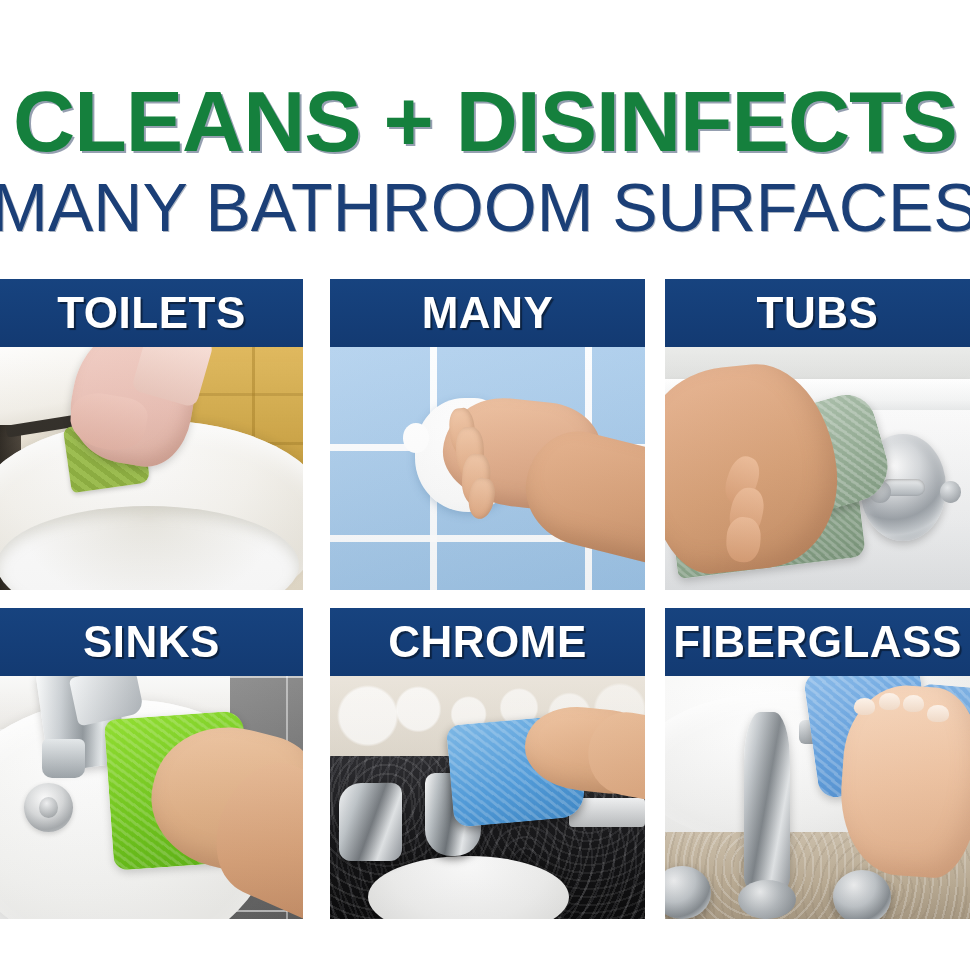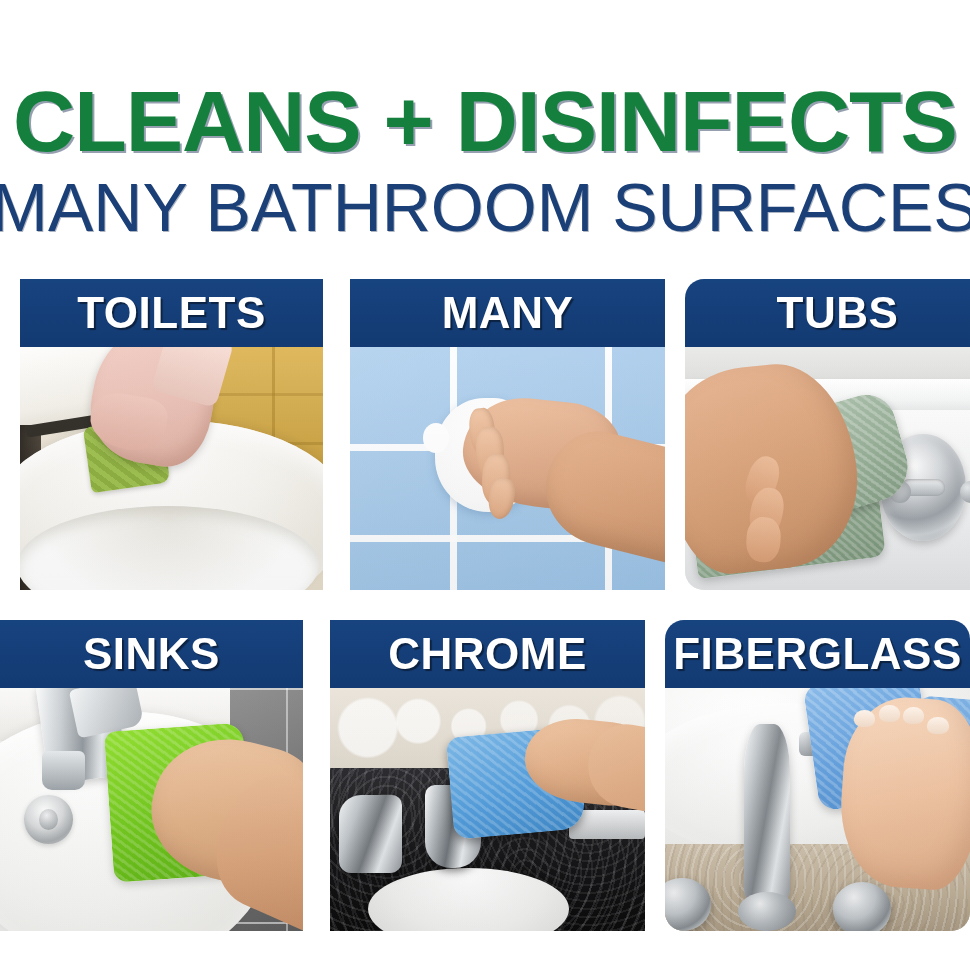--- a/index.html
+++ b/index.html
@@ -64,23 +64,23 @@
     height: 640px;
   }
   .tile {
     position: absolute;
     overflow: hidden;
     background: #ffffff;
   }
   
   .col1 { left: 0px;   width: 303px; }
   .col2 { left: 330px; width: 315px; }
-  .col3 { left: 665px; width: 305px; border-radius: 19px; }
-  .row1 { top: 0px;    height: 311px; margin-left: 20px; }
-  .row2 { top: 329px;  height: 311px; margin-top: 12px; }
+  .col3 { left: 665px; width: 305px; }
+  .row1 { top: 0px;    height: 311px; }
+  .row2 { top: 329px;  height: 311px; }
 
   .tile-header {
     position: relative;
     height: 68px;
     background: #16417f;
     background: linear-gradient(180deg, #17437f 0%, #133a72 100%);
     display: flex;
     align-items: center;
     justify-content: center;
     box-sizing: border-box;

